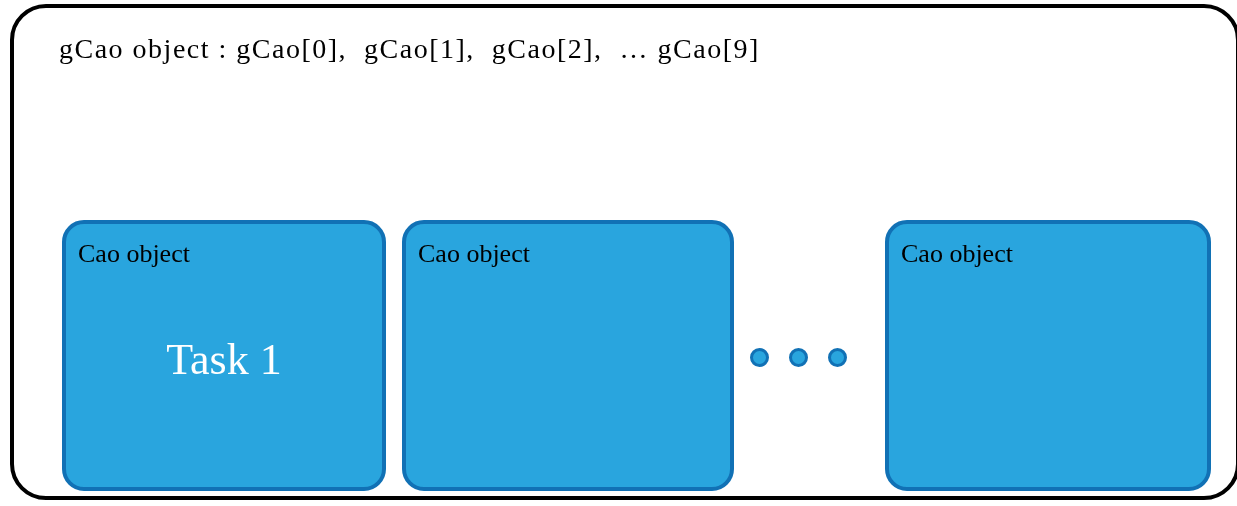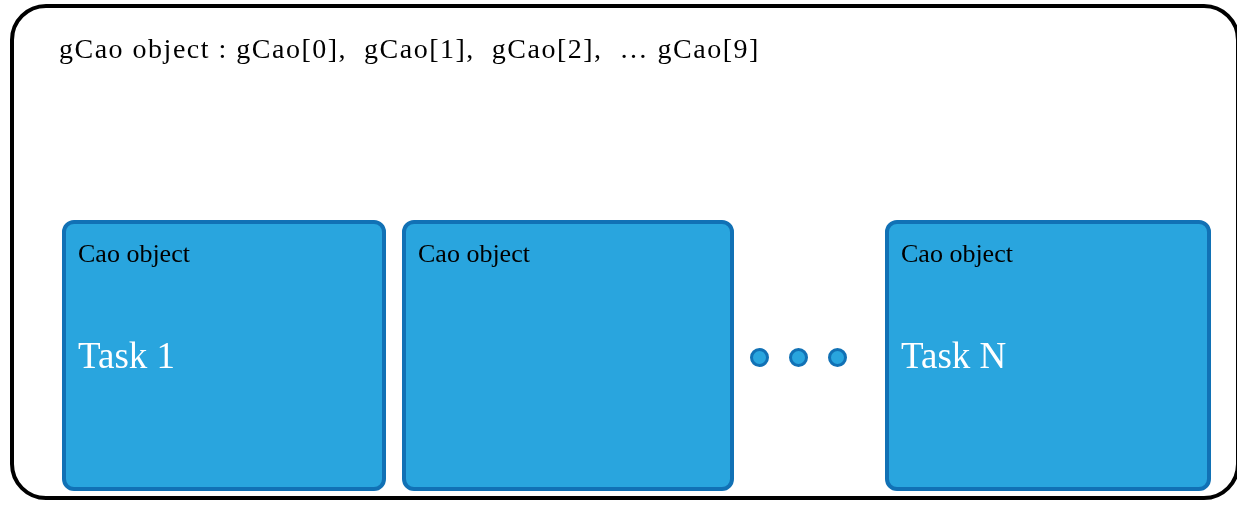--- a/index.html
+++ b/index.html
@@ -37,43 +37,42 @@
     color: var(--label-text, #000000);
     white-space: pre;
   }
   .cao-box {
     position: absolute;
     top: 212px;
     height: 271px;
     box-sizing: border-box;
     background: var(--box-fill, #29A5DE);
     border: 4px solid var(--box-border, #1171B5);
-    border-radius: 12px;
+    border-radius: 22px;
   }
   .cao-box.b1 { left: 48px;  width: 324px; }
   .cao-box.b2 { left: 388px; width: 332px; }
   .cao-box.b3 { left: 871px; width: 326px; }
   .cao-box-label {
     position: absolute;
     left: 12px;
     top: 16px;
     font-size: 26px;
     line-height: 1.1;
     color: var(--label-text, #000000);
   }
   .task-label {
     position: absolute;
     left: 0;
     right: 0;
     top: 112px;
-    text-align: left;
-    font-size: 37px;
+    text-align: center;
+    font-size: 44px;
     line-height: 1.1;
     color: var(--task-text, #ffffff);
-    margin-left: 12px;
   }
   .ellipsis-dots {
     position: absolute;
     left: 736px;
     top: 340px;
     display: flex;
     gap: 20px;
   }
   .ellipsis-dot {
     width: 13px;
@@ -103,17 +102,16 @@
     </div>
 
     <div class="ellipsis-dots">
       <span class="ellipsis-dot"></span>
       <span class="ellipsis-dot"></span>
       <span class="ellipsis-dot"></span>
     </div>
 
     <div class="cao-box b3">
       <span class="cao-box-label">Cao object</span>
-      <span class="task-label">Task N</span>
     </div>
 
   </div>
 </div>
 
 </body></html>

